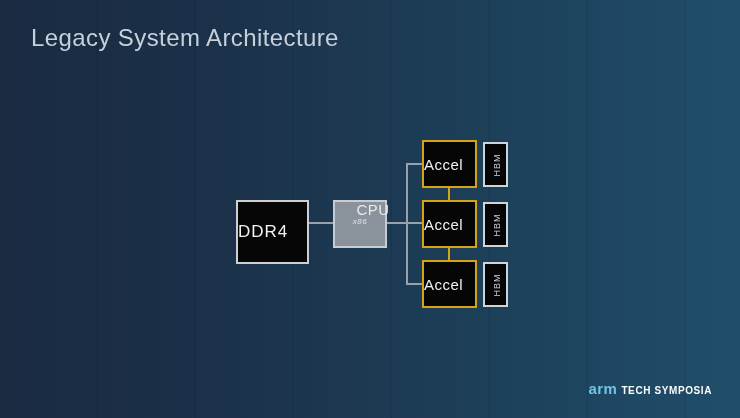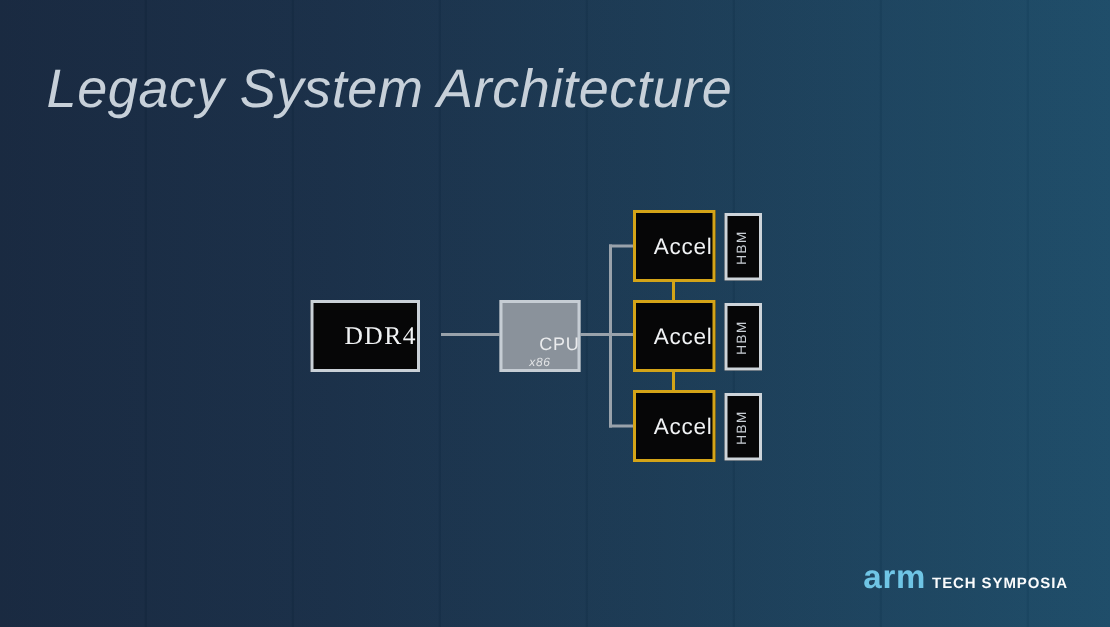--- a/index.html
+++ b/index.html
@@ -8,56 +8,55 @@
     width:740px;height:418px;
     overflow:hidden;
     font-family:"Liberation Sans", sans-serif;
     background:
       repeating-linear-gradient(90deg,
         rgba(255,255,255,0.015) 0px, rgba(255,255,255,0.015) 96px,
         rgba(0,0,0,0.03) 97px, rgba(0,0,0,0.03) 98px),
       linear-gradient(90deg,#16273E 0%,#182E47 30%,#1A3A54 60%,#1C4B68 100%);
   }
   .title{
-    position:absolute;left:31px;top:38px;
-    font-size:36px;font-weight:300;letter-spacing:.4px;
+    position:absolute;left:31px;top:24px;
+    font-size:24px;font-weight:300;letter-spacing:.4px;
     color:#C7D0D9;
-    font-style:italic;
   }
   
   .line{position:absolute;background:#99A2AB;}
   .line.gold{background:#D4A418;}
   
   .box{
     position:absolute;box-sizing:border-box;
-    display:flex;align-items:center;justify-content:flex-end;
+    display:flex;align-items:center;justify-content:flex-start;
     background:#060607;border:2px solid #C9D0D7;
   }
   .box .lbl{color:#F0F2F4;font-weight:300;letter-spacing:.5px;}
-  .ddr4{left:207px;top:200px;width:73px;height:48px;font-family:Liberation Serif, serif;}
+  .ddr4{left:236px;top:200px;width:73px;height:64px;}
   .ddr4 .lbl{font-size:17px;letter-spacing:1px;}
   .cpu{left:333px;top:200px;width:54px;height:48px;background:#8A929B;border-color:#C6CDD4;flex-direction:column;}
-  .cpu .lbl{font-size:12px;color:rgba(255,255,255,0.82);line-height:15px;margin-left:26px;}
+  .cpu .lbl{font-size:15px;color:rgba(255,255,255,0.82);line-height:15px;margin-left:26px;}
   .cpu .sub{font-size:8px;color:rgba(255,255,255,0.75);letter-spacing:.5px;font-style:italic;}
   .accel{left:422px;width:55px;height:48px;border-color:#D4A418;}
   .accel .lbl{font-size:15px;}
   .hbm{left:483px;width:25px;height:45px;border-color:#CDD4DA;}
   .hbm .lbl{
     font-size:9px;color:#C9CFD5;letter-spacing:1px;font-weight:400;
     transform:rotate(-90deg);white-space:nowrap;
   }
   .row0{top:140px;} .row1{top:200px;} .row2{top:260px;}
   .hrow0{top:142px;} .hrow1{top:202px;} .hrow2{top:262px;}
   
   .logo{
     position:absolute;right:28px;bottom:22px;
     display:flex;align-items:baseline;gap:4px;
   }
   .logo .arm{
-    color:#6FC5E5;font-size:22px;font-weight:700;
+    color:#6FC5E5;font-size:15px;font-weight:700;
     letter-spacing:.5px;line-height:1;
   }
   .logo .tech{
     color:#FAFBFC;font-size:10px;font-weight:700;
     letter-spacing:.6px;line-height:1;
   }
 </style>
 </head>
 <body>
 

